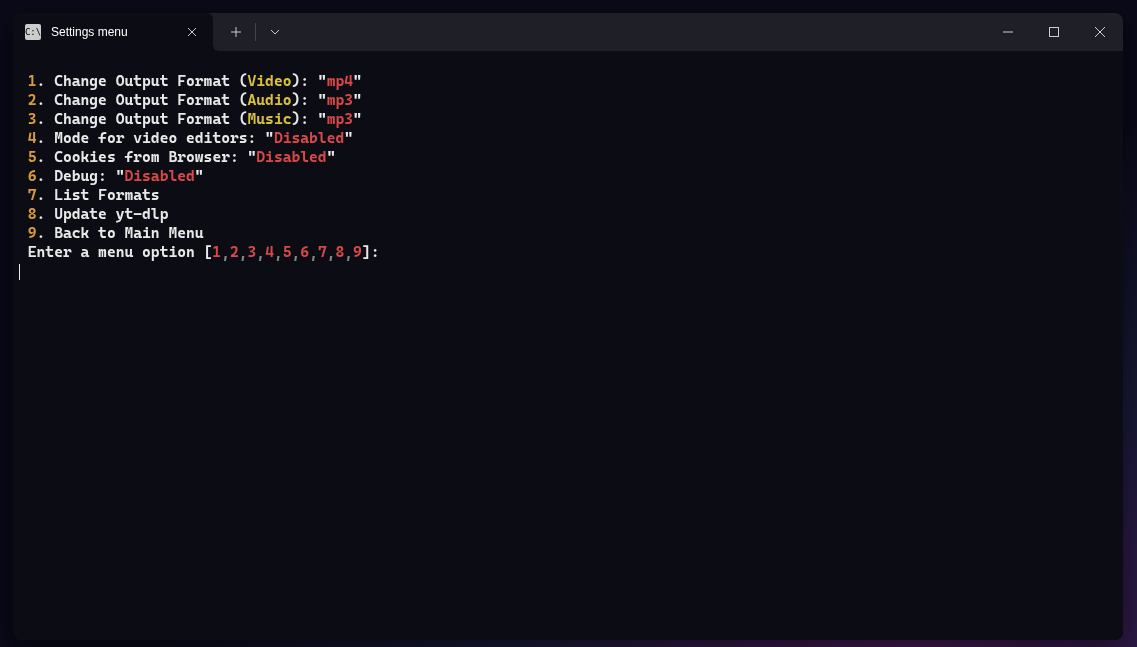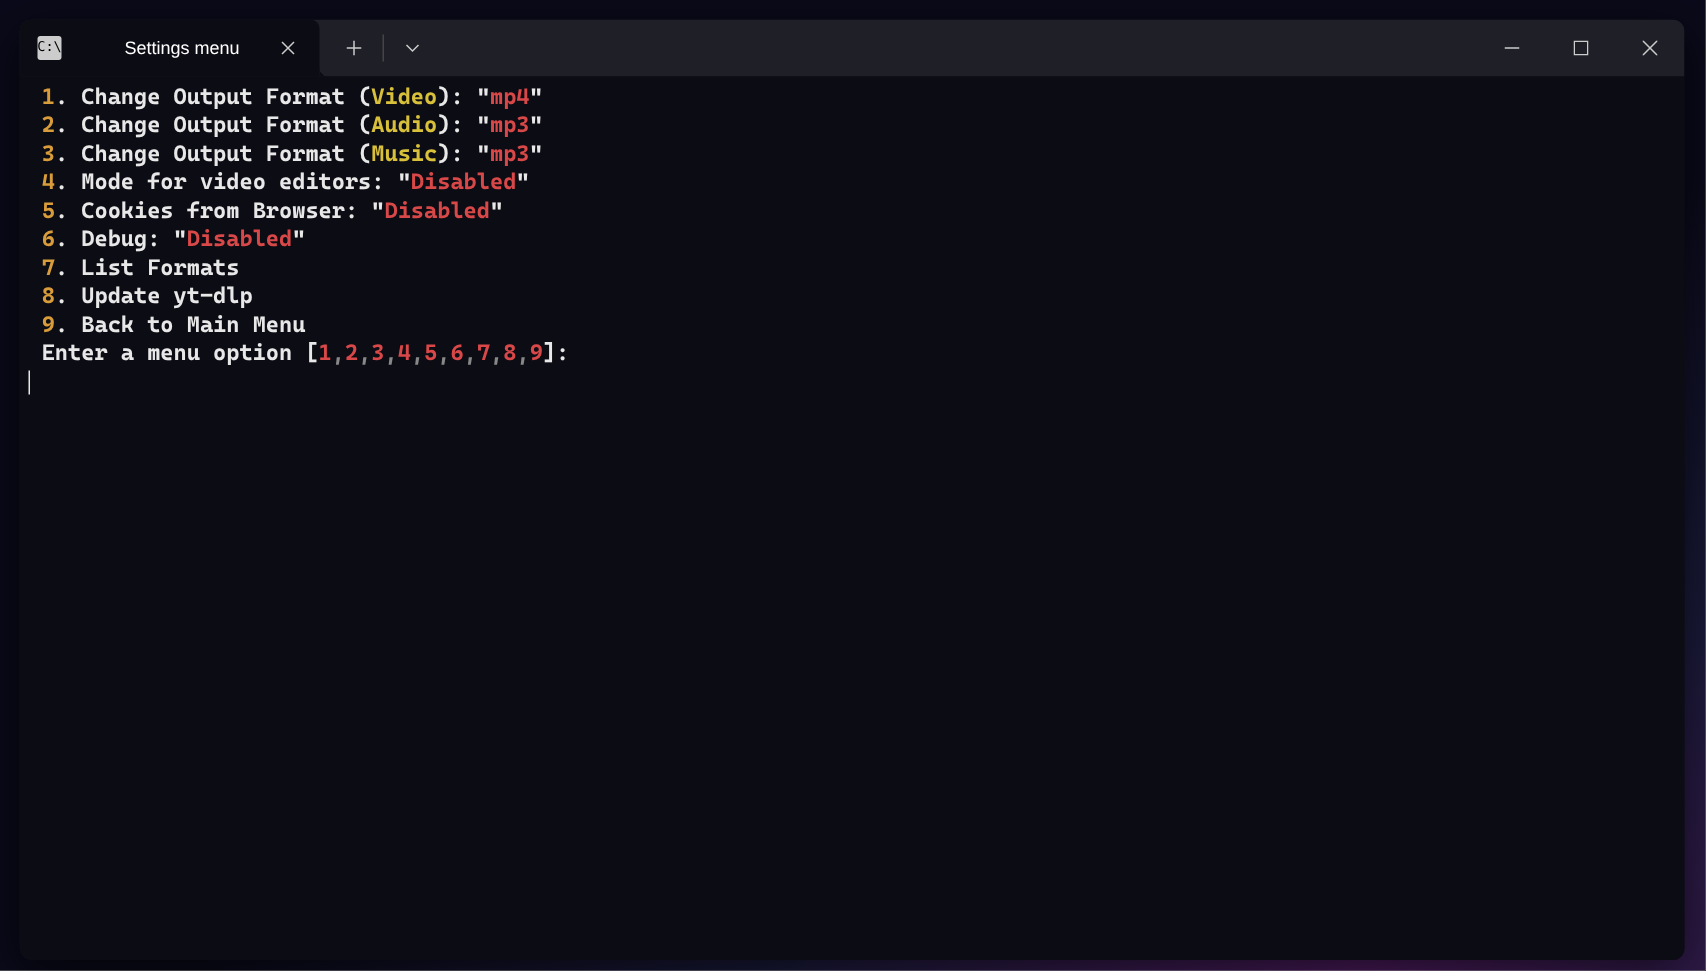--- a/index.html
+++ b/index.html
@@ -84,21 +84,20 @@
       color: #000;
       font-family: monospace;
       line-height: 1;
     }
 
     .tab-title {
       color: #fff;
       font-size: 12px;
       font-family: 'Segoe UI', sans-serif;
       flex: 1;
-      margin-left: 32px;
     }
 
     .tab-close {
       color: #ccc;
       font-size: 14px;
       cursor: pointer;
       width: 18px;
       height: 18px;
       display: flex;
       align-items: center;
@@ -145,21 +144,21 @@
       display: flex;
       align-items: center;
       justify-content: center;
       color: #ccc;
       cursor: pointer;
     }
 
     .terminal-body {
       flex: 1;
       background: #0c0c14;
-      padding: 4px 6px;
+      padding: 21px 6px;
       font-size: 15px;
       line-height: 19px;
       font-weight: bold;
       font-family: 'Cascadia Mono', 'Consolas', monospace;
       color: #e8e8e8;
       white-space: pre;
       position: relative;
     }
 
     .num { color: #d89c3a; }

